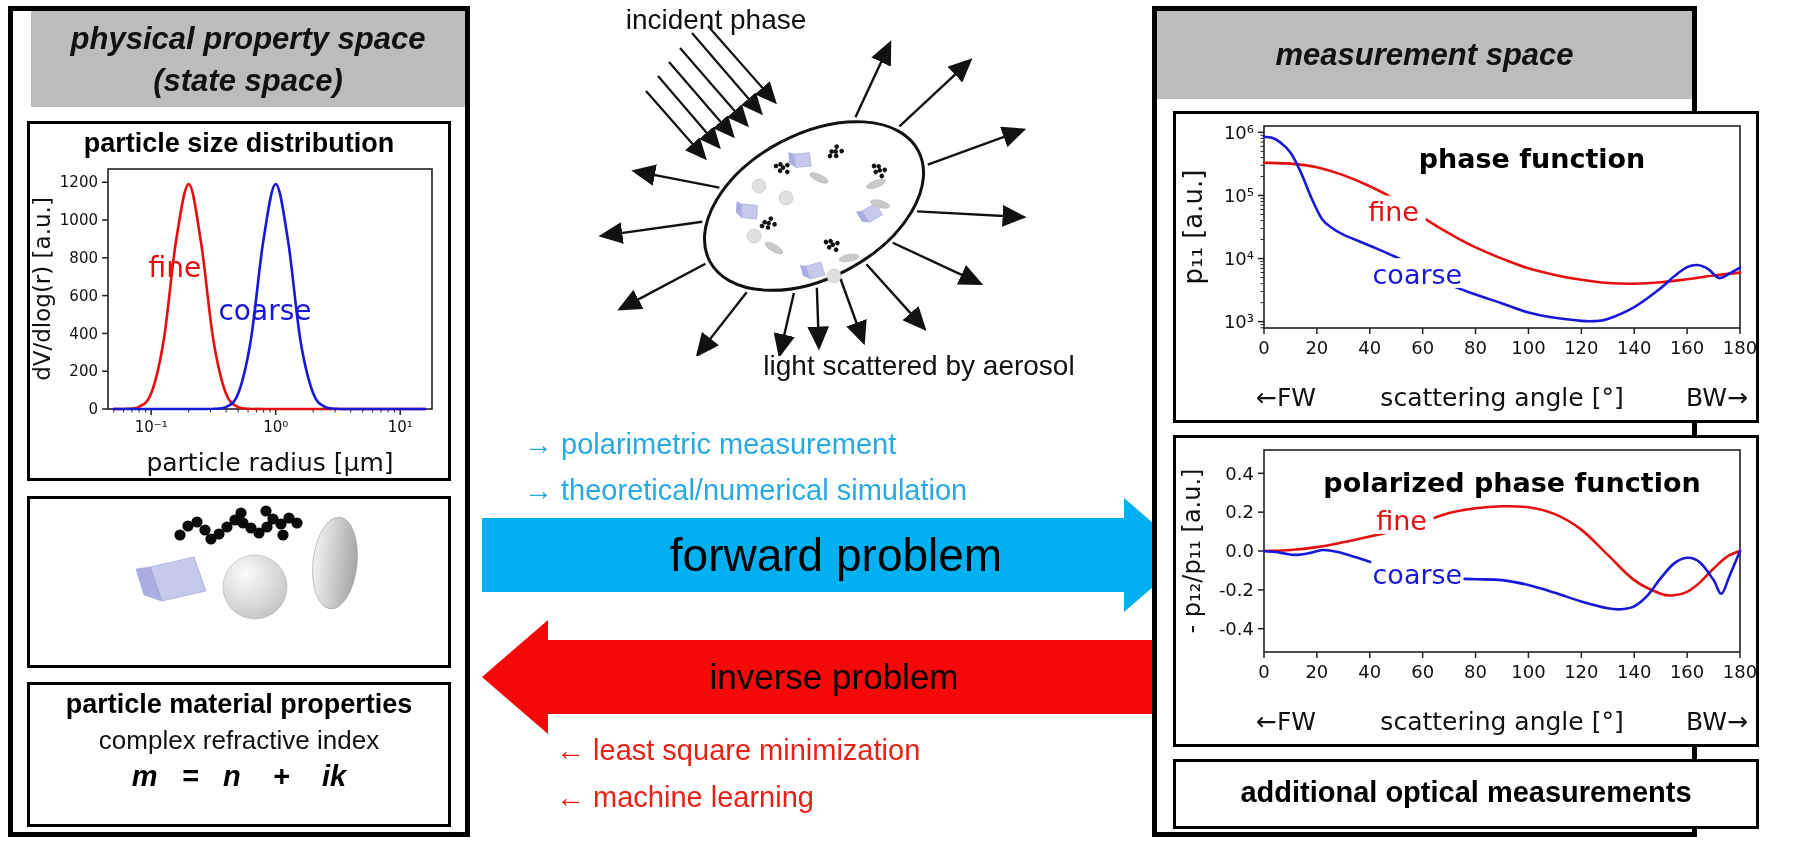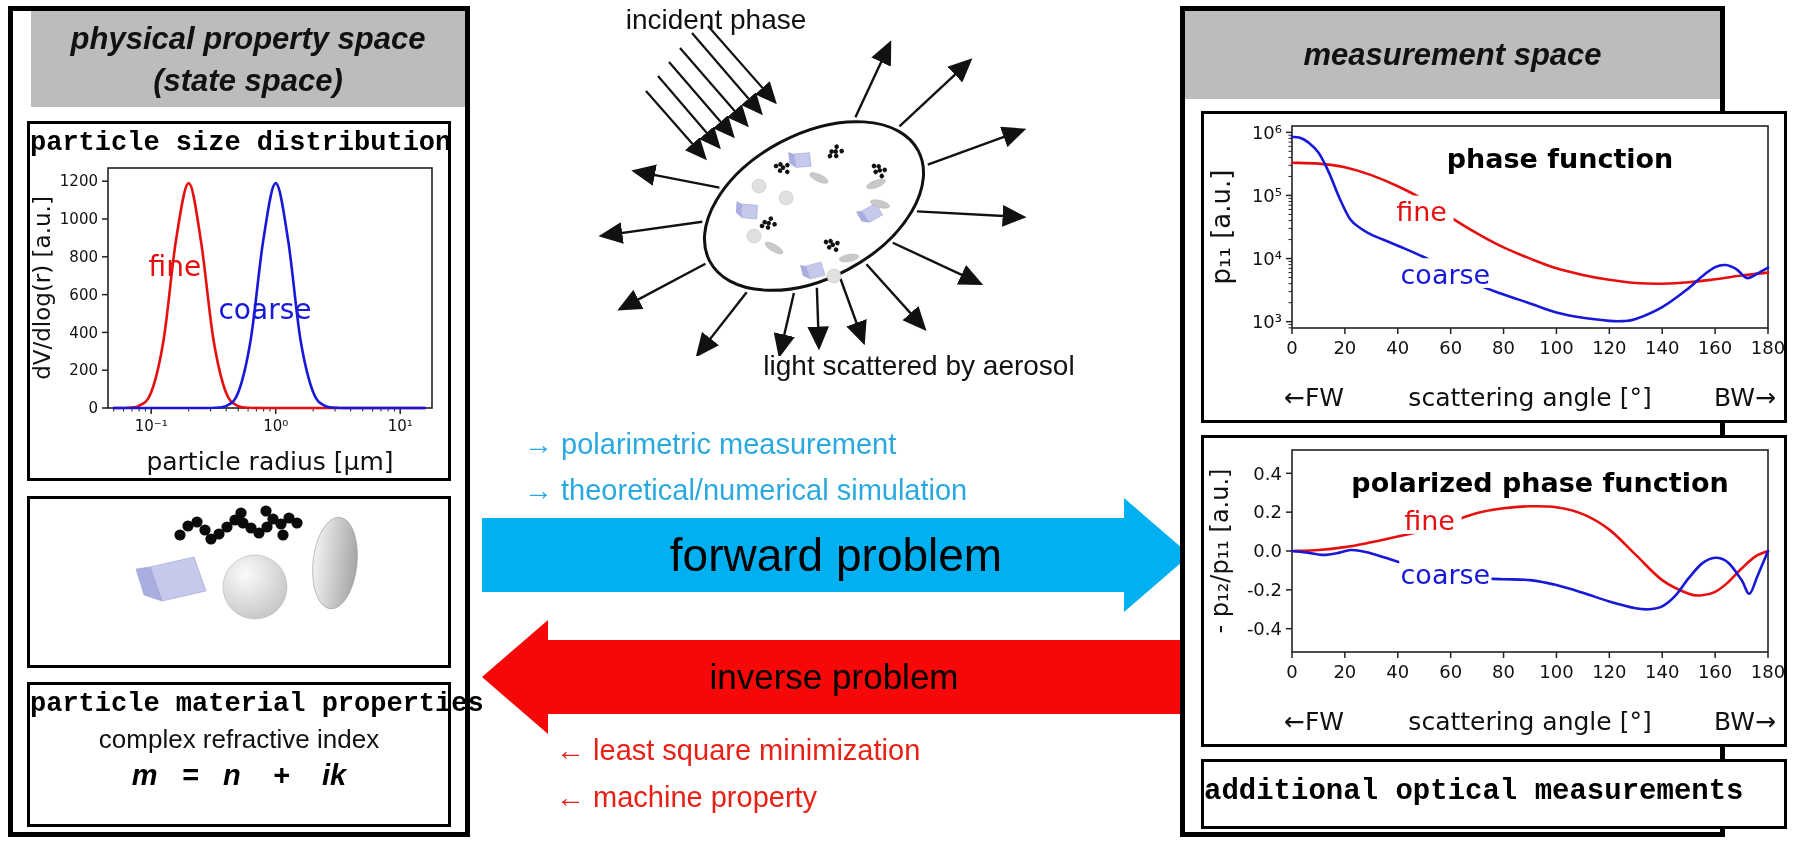--- a/index.html
+++ b/index.html
@@ -3,27 +3,27 @@
 <meta charset="utf-8">
 <style>
   html,body{margin:0;padding:0;background:#fff;}
   body{font-family:"Liberation Sans","DejaVu Sans",sans-serif;}
   #canvas{position:relative;width:1813px;height:845px;background:#fff;overflow:hidden;}
   svg{display:block;}
   svg text{font-family:"DejaVu Sans","Liberation Sans",sans-serif;}
 
   .panel{position:absolute;top:6px;height:831px;border:5px solid #000;background:#fff;box-sizing:border-box;}
   .panel.left{left:8px;width:462px;padding-left:18px;}
-  .panel.right{left:1180px;width:545px;}
+  .panel.right{left:1152px;width:545px;}
   .panel-header{width:100%;background:var(--header-bg);text-align:center;font-weight:bold;font-style:italic;color:#111;}
   .panel.left .panel-header{height:96px;font-size:31px;line-height:42px;padding-top:7px;box-sizing:border-box;}
   .panel.right .panel-header{height:88px;font-size:31px;line-height:88px;}
 
   .box{position:absolute;border:3px solid #000;background:#fff;box-sizing:border-box;}
-  .box-title{font-weight:bold;font-size:27px;color:#000;white-space:pre;margin-top:4px;font-family:Liberation Mono, monospace;}
+  .box-title{text-align:center;font-weight:bold;font-size:27px;color:#000;white-space:pre;margin-top:4px;}
 
   .psd-box{left:14px;top:110px;width:424px;height:360px;}
   .morph-box{left:14px;top:485px;width:424px;height:172px;}
   .mat-box{left:14px;top:671px;width:424px;height:145px;}
   .mat-line{text-align:center;font-size:26px;margin-top:5px;color:#111;}
   .mat-formula{text-align:center;font-size:29px;font-weight:bold;font-style:italic;white-space:pre;margin-top:4px;color:#000;}
 
   .center-label{position:absolute;color:#111;font-size:28px;}
   .incident{left:566px;top:4px;width:300px;text-align:center;}
   .scattered{left:699px;top:350px;width:440px;text-align:center;}
@@ -267,21 +267,21 @@
     <div class="arrow-text">forward problem</div>
   </div>
 
   <div class="big-arrow inv">
     <div class="arrow-body"></div>
     <div class="arrow-head"></div>
     <div class="arrow-text">inverse problem</div>
   </div>
 
   <div class="method red m3">← least square minimization</div>
-  <div class="method red m4">← machine property</div>
+  <div class="method red m4">← machine learning</div>
 
   <section class="panel right">
     <header class="panel-header">
       <span>measurement space</span>
     </header>
     <div class="box rbox1">
       <svg id="phase-chart" width="580" height="306" viewBox="0 0 580 306">
           <rect x="88" y="12" width="476" height="202" fill="none" stroke="#222" stroke-width="1.6"></rect>
           <line x1="88" y1="214" x2="88" y2="220" stroke="#222" stroke-width="1.5"></line>
           <text x="88" y="240" text-anchor="middle" font-size="18" fill="#111">0</text>

